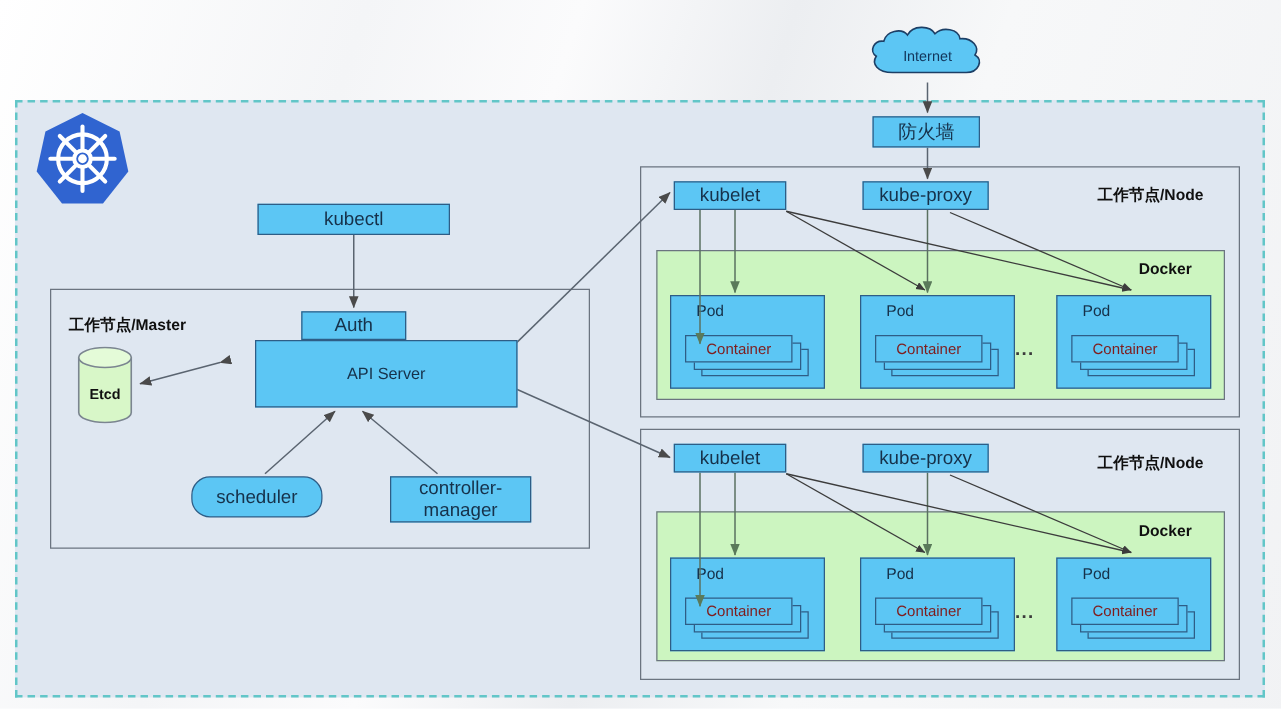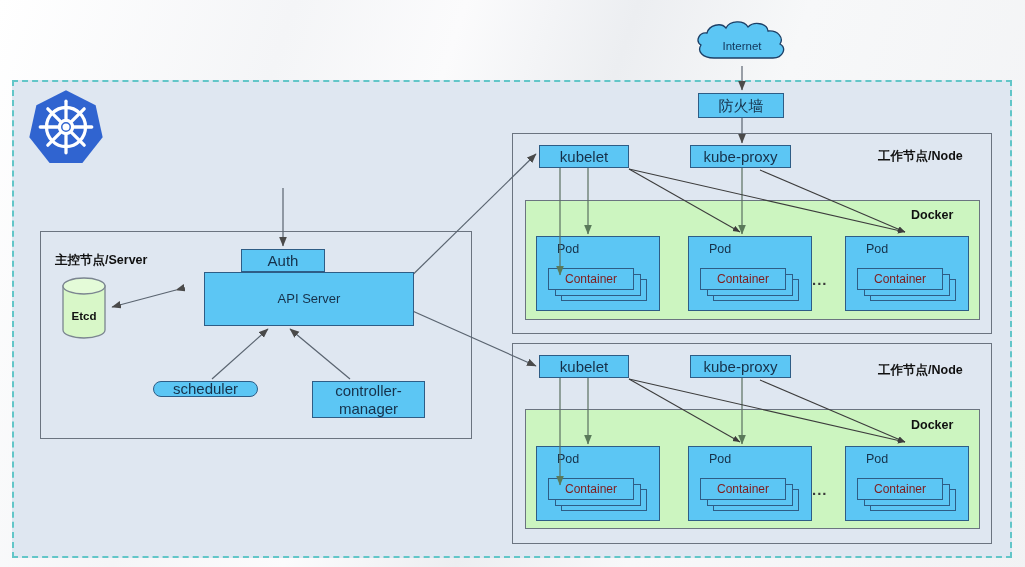--- a/index.html
+++ b/index.html
@@ -168,37 +168,38 @@
         <line x1="56.3" y1="56.3" x2="73.3" y2="73.3"></line>
         <line x1="73.3" y1="26.7" x2="56.3" y2="43.7"></line>
         <line x1="43.7" y1="56.3" x2="26.7" y2="73.3"></line>
       </g>
       <circle cx="50" cy="50" r="4.5" fill="#ffffff"></circle>
     </svg>
   </div>
 
   <div class="box" style="left:698px; top:93px; width:86px; height:25px;">防火墙</div>
 
+  <div class="box" style="left:206px; top:163px; width:154px; height:25px;">kubectl</div>
 
   <div class="panel" style="left:40px; top:231px; width:432px; height:208px;"></div>
-  <div class="panel-label" style="left:55px; top:252px;">主控节点/Server</div>
+  <div class="panel-label" style="left:55px; top:252px;">工作节点/Master</div>
 
   <div class="etcd" style="left:60px; top:277px; width:48px; height:62px;">
     <svg width="48" height="62" viewBox="0 0 48 62">
       <path d="M3 9 L3 53 A21 8 0 0 0 45 53 L45 9 Z" fill="#d8f7c8" stroke="#7b8590" stroke-width="1.3"></path>
       <ellipse cx="24" cy="9" rx="21" ry="8" fill="#e4fbd8" stroke="#7b8590" stroke-width="1.3"></ellipse>
     </svg>
     <div class="etcd-label">Etcd</div>
   </div>
 
   <div class="box" style="left:241px; top:249px; width:84px; height:23px;">Auth</div>
 
   <div class="box" style="left:178px; top:272px; width:210px; height:54px; font-size:13px;margin-left:26px;">API Server</div>
 
-  <div class="box" style="left:153px; top:381px; width:105px; height:16px;border-radius:15px;">scheduler</div>
+  <div class="box" style="left:153px; top:381px; width:105px; height:33px;border-radius:15px;">scheduler</div>
 
   <div class="box" style="left:312px; top:381px; width:113px; height:37px; flex-direction:column;">
     <span>controller-</span>
     <span>manager</span>
   </div>
 
   <div class="panel" style="left:512px; top:133px; width:480px; height:201px;"></div>
   <div class="panel-label" style="left:878px; top:148px;">工作节点/Node</div>
 
   <div class="box" style="left:539px; top:145px; width:90px; height:23px;">kubelet</div>

